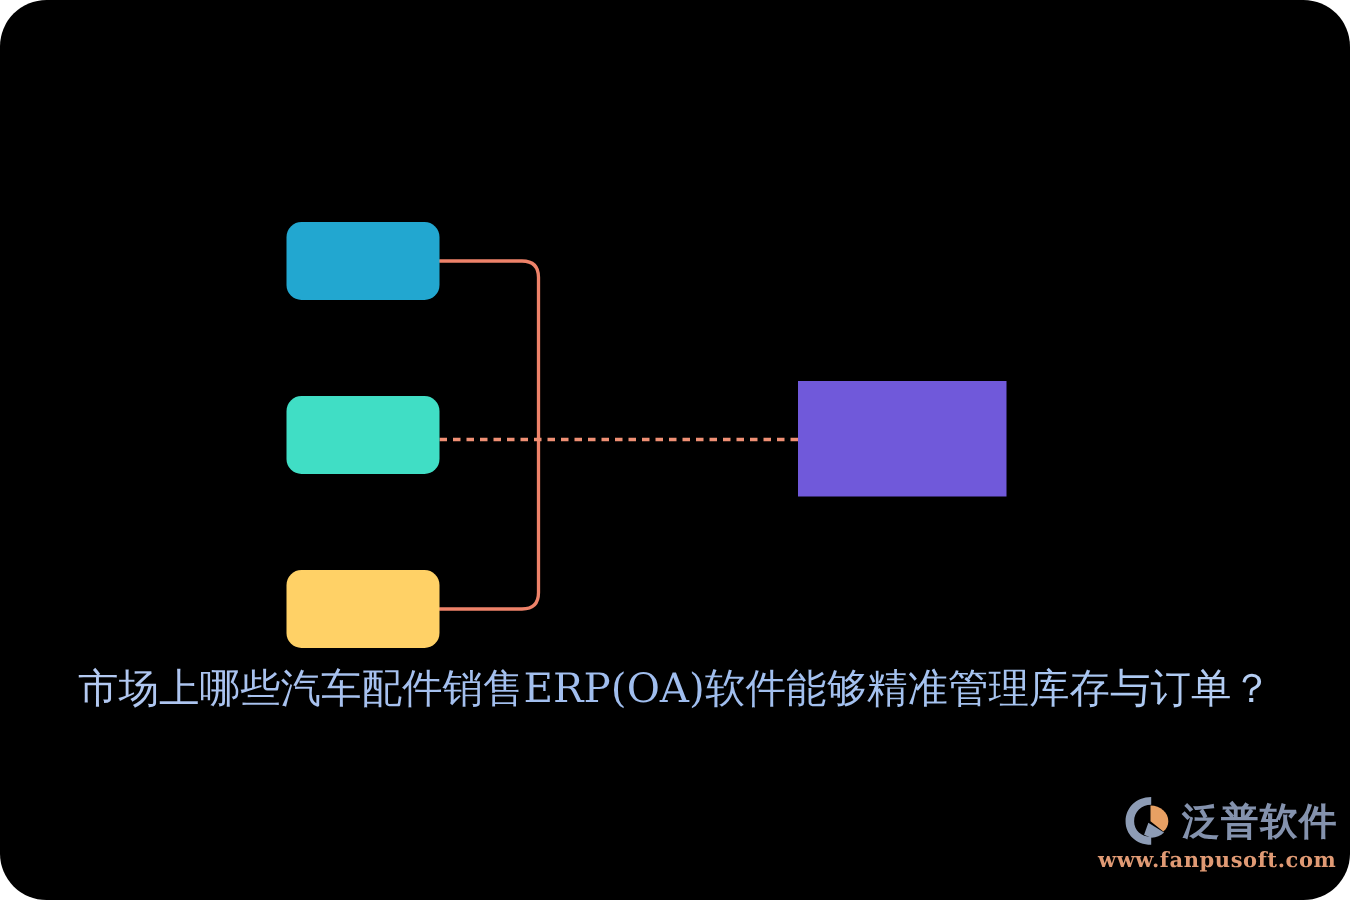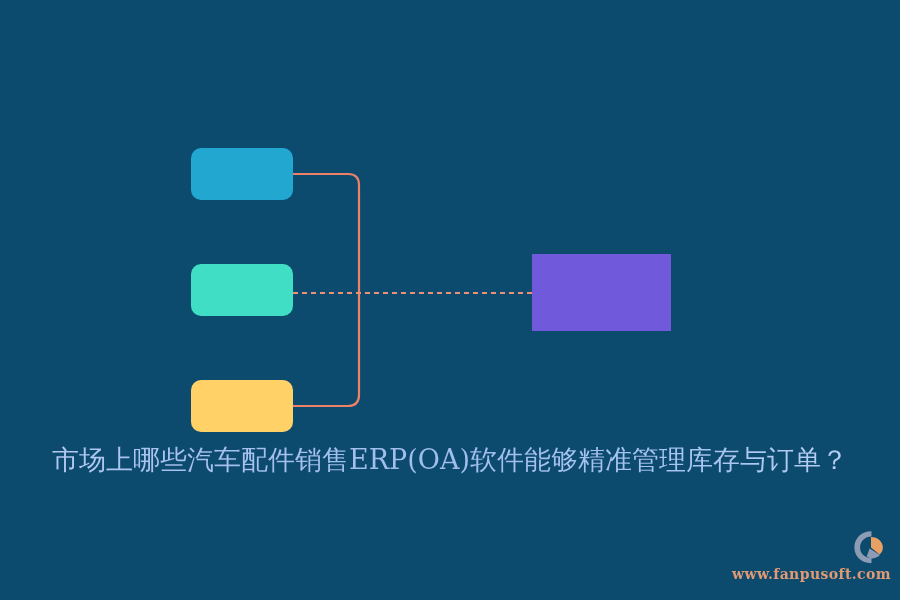--- a/index.html
+++ b/index.html
@@ -10,21 +10,22 @@
     width: 900px;
     height: 600px;
     background: #ffffff;
     font-family: "Liberation Sans", sans-serif;
     overflow: hidden;
   }
   #stage {
     position: relative;
     width: 900px;
     height: 600px;
-    background: #0c4a6e;
+    background: #000000;
+    border-radius: 31px;
   }
 
   
   #diagram {
     position: absolute;
     left: 0;
     top: 0;
     width: 900px;
     height: 440px;
   }
@@ -140,17 +141,18 @@
 
   <div id="headline">市场上哪些汽车配件销售ERP(OA)软件能够精准管理库存与订单？</div>
 
   <div id="watermark">
     <div id="wm-row">
       <svg id="wm-mark" viewBox="0 0 40 40">
         <path d="M20.5 3.5 C9.5 3.5 2.5 11.5 2.5 20.5 C2.5 29.5 9.5 37 20.5 37 L20.5 31.5 C13.5 31.5 8.5 26.8 8.5 20.5 C8.5 14.2 13.5 9 20.5 9 Z" fill="#8d9cb5"></path>
         <path d="M20 9.5 C27 9.5 32.5 14.5 32.5 20.5 C32.5 23.5 31.2 26 29 27.8 L20 20.5 Z" fill="#e8a063"></path>
         <path d="M18.5 21.5 L29.5 28.5 C26.9 31.1 23.6 32.2 20 32 L15.5 30 Z" fill="#8d9cb5"></path>
       </svg>
+      <div id="wm-name">泛普软件</div>
     </div>
     <div id="wm-url">www.fanpusoft.com</div>
   </div>
 
 </div>
 
 </body></html>

